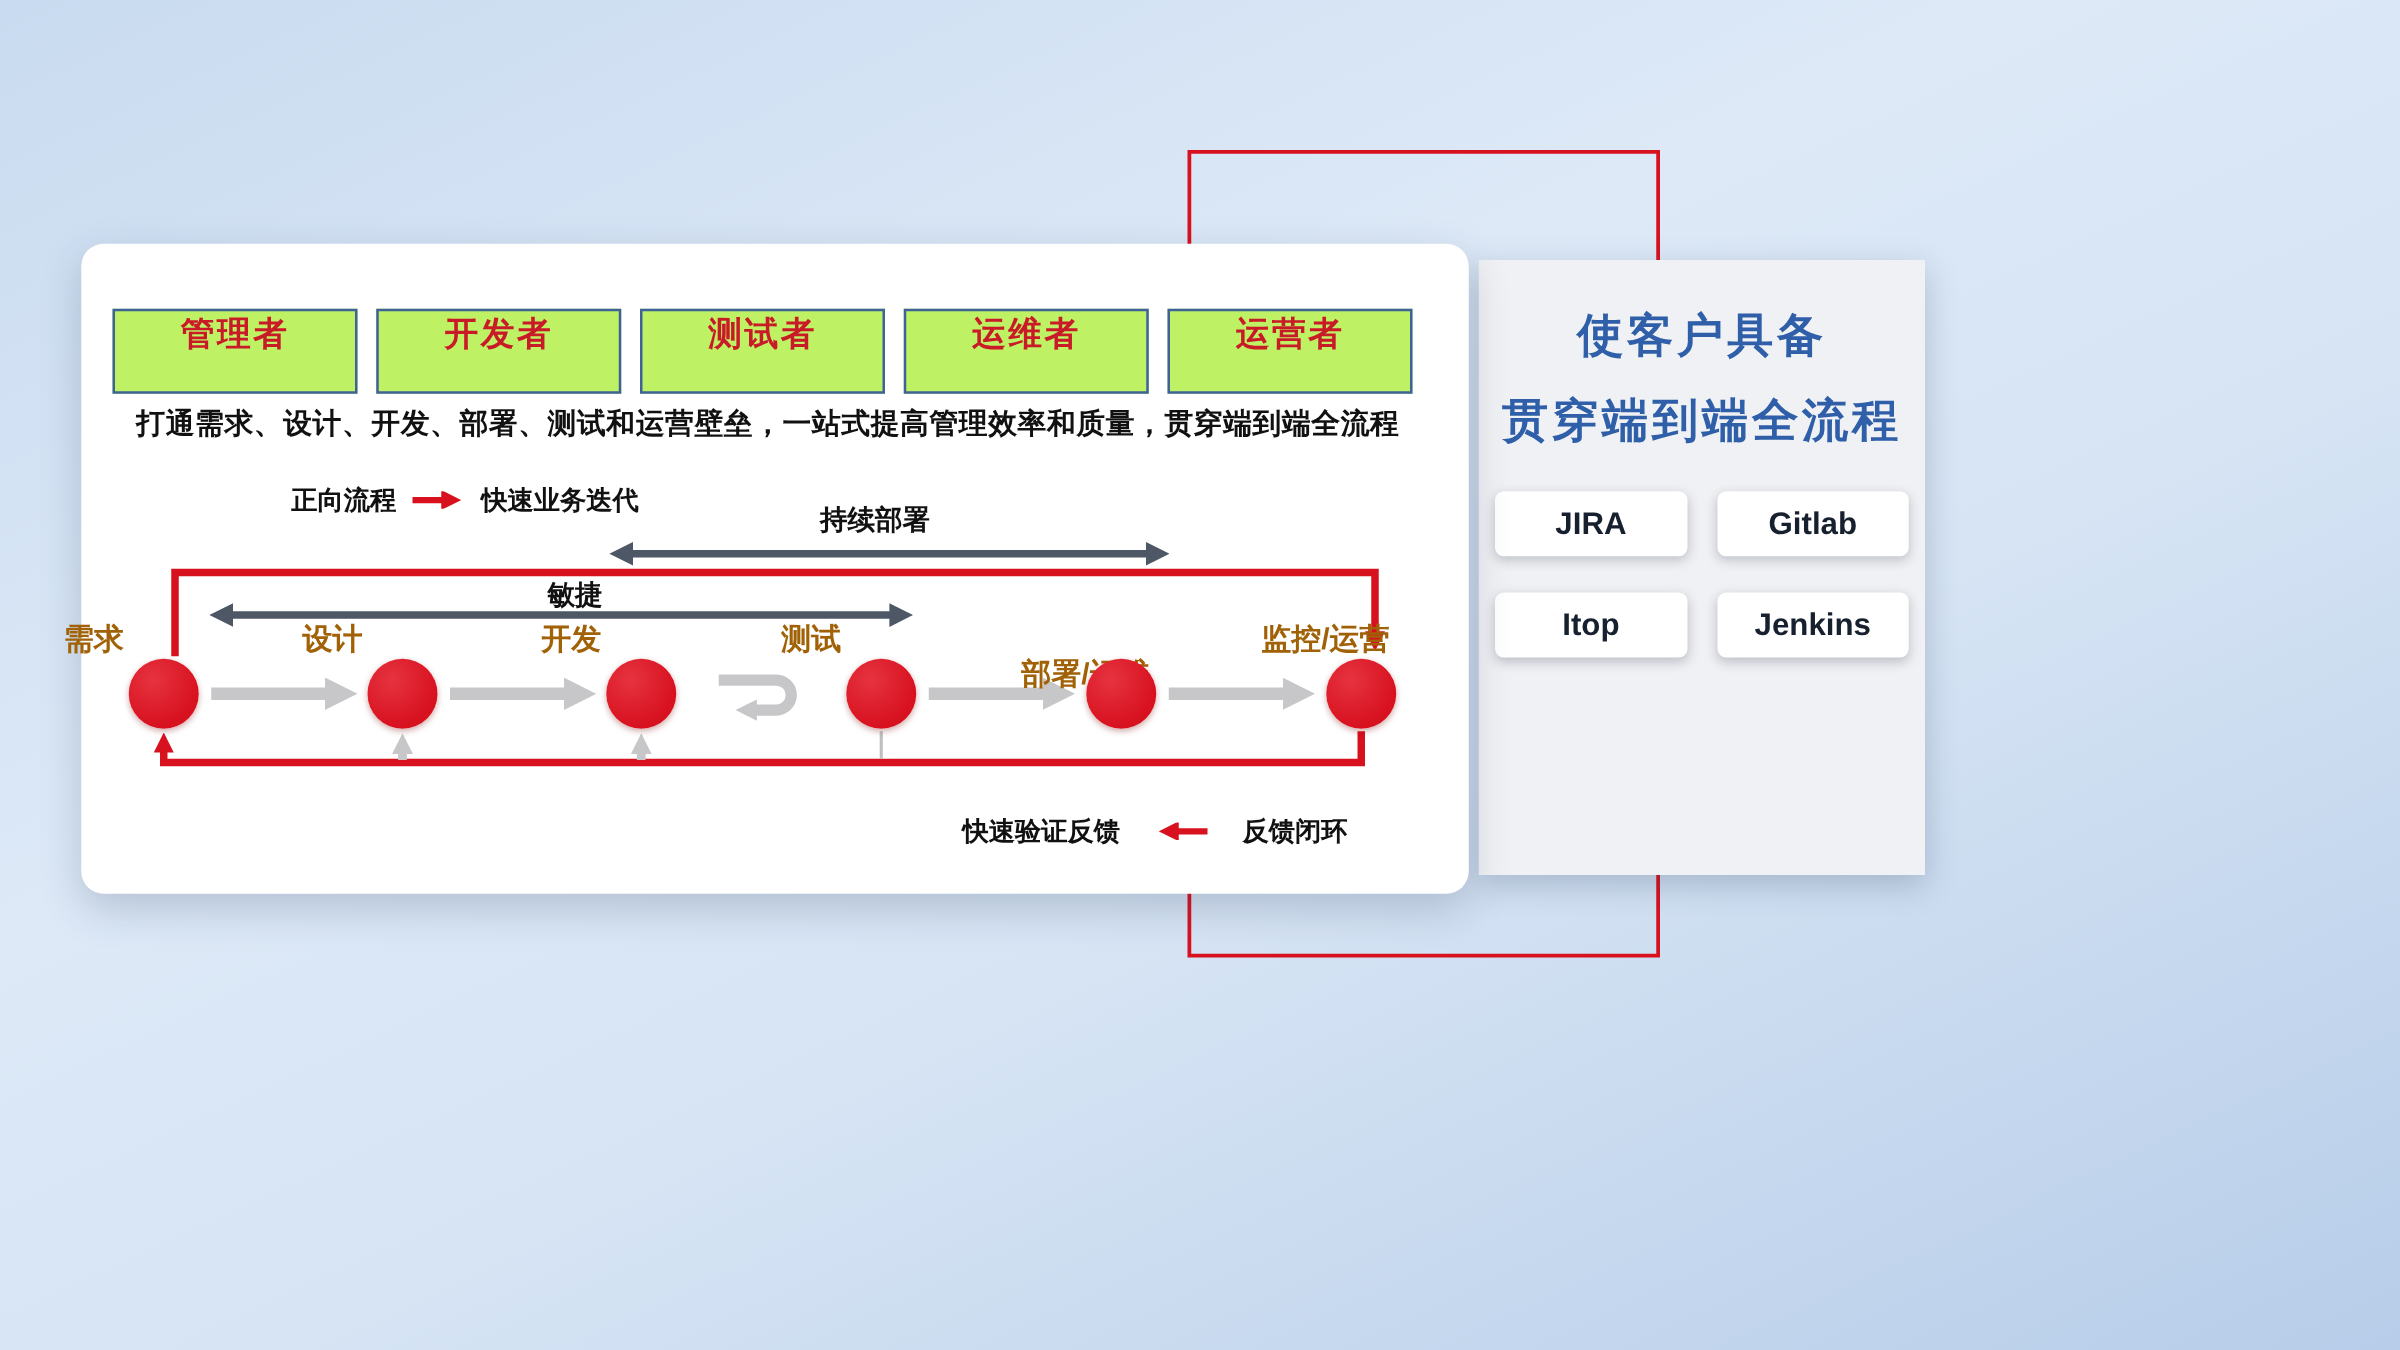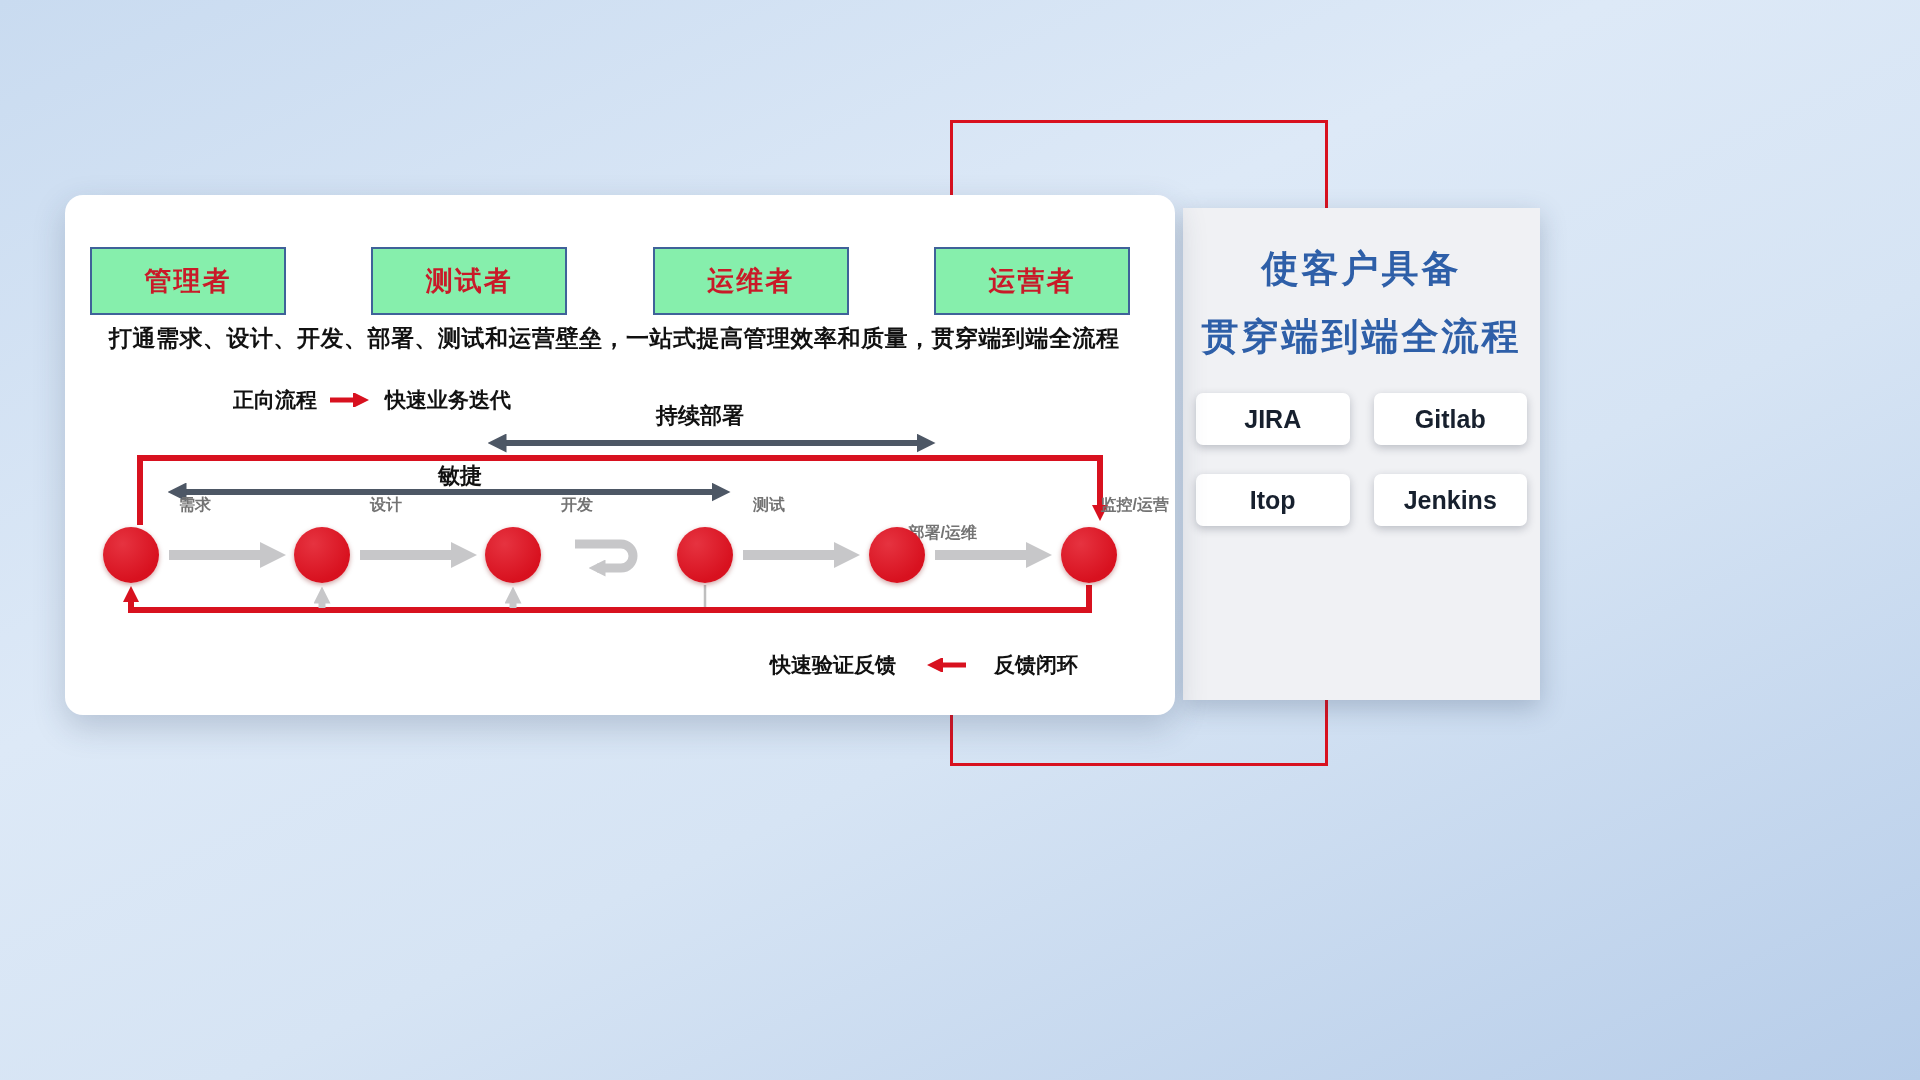--- a/index.html
+++ b/index.html
@@ -45,23 +45,23 @@
     position: absolute; left: 65px; top: 195px; width: 1110px; height: 520px;
     background: var(--panel-bg, #ffffff); border-radius: 18px;
     box-shadow: 0 12px 32px rgba(40,60,90,0.22); z-index: 3;
   }
 
   .roles-row {
     position: absolute; left: 25px; top: 52px; width: 1040px; height: 66px;
     display: flex; justify-content: space-between;
   }
   .role-box {
-    width: 192px; height: 64px; background: #86efac;
+    width: 192px; height: 64px; background: #bef264;
     border: 2px solid var(--role-border, #3f6299);
-    display: flex; align-items: center; justify-content: center;
+    display: flex; justify-content: center;
   }
   .role-box span {
     color: var(--role-text, #c91a28); font-weight: bold; font-size: 27px; letter-spacing: 2px;
   }
 
   .description {
     position: absolute; left: 44px; top: 128px; width: 1040px; margin: 0;
     color: #111; font-weight: bold; font-size: 23px; letter-spacing: 0.5px;
   }
 
@@ -78,22 +78,22 @@
 
   .flow-label {
     position: absolute; text-align: center; color: #111; font-weight: bold; font-size: 22px;
   }
   .flow-label.cd    { left: 555px; top: 206px; width: 160px; }
   .flow-label.agile { left: 350px; top: 266px; width: 90px; }
 
   .flow-svg { position: absolute; left: 0; top: 0; pointer-events: none; }
 
   .stage-label {
-    position: absolute; top: 300px; width: 160px; text-align: right;
-    color: #737373; font-weight: bold; font-size: 16px;
+    position: absolute; top: 300px; width: 160px; text-align: left;
+    color: #a16207; font-weight: bold; font-size: 24px;
   }
   .stage-circle {
     position: absolute; top: 332px; width: 56px; height: 56px; border-radius: 50%;
     background: radial-gradient(circle at 35% 30%, #e63340, var(--red, #d8111f) 70%);
     box-shadow: 0 2px 5px rgba(120,0,0,0.35);
   }
 
   
   .fill-red   { fill: var(--red, #d8111f); }
   .stroke-red { stroke: var(--red, #d8111f); }
@@ -120,20 +120,23 @@
     </div>
   </aside>
 
   <main class="main-panel">
 
     <div class="roles-row">
       <div class="role-box">
         <span>管理者</span>
       </div>
       <div class="role-box">
+        <span>开发者</span>
+      </div>
+      <div class="role-box">
         <span>测试者</span>
       </div>
       <div class="role-box">
         <span>运维者</span>
       </div>
       <div class="role-box">
         <span>运营者</span>
       </div>
     </div>
 

